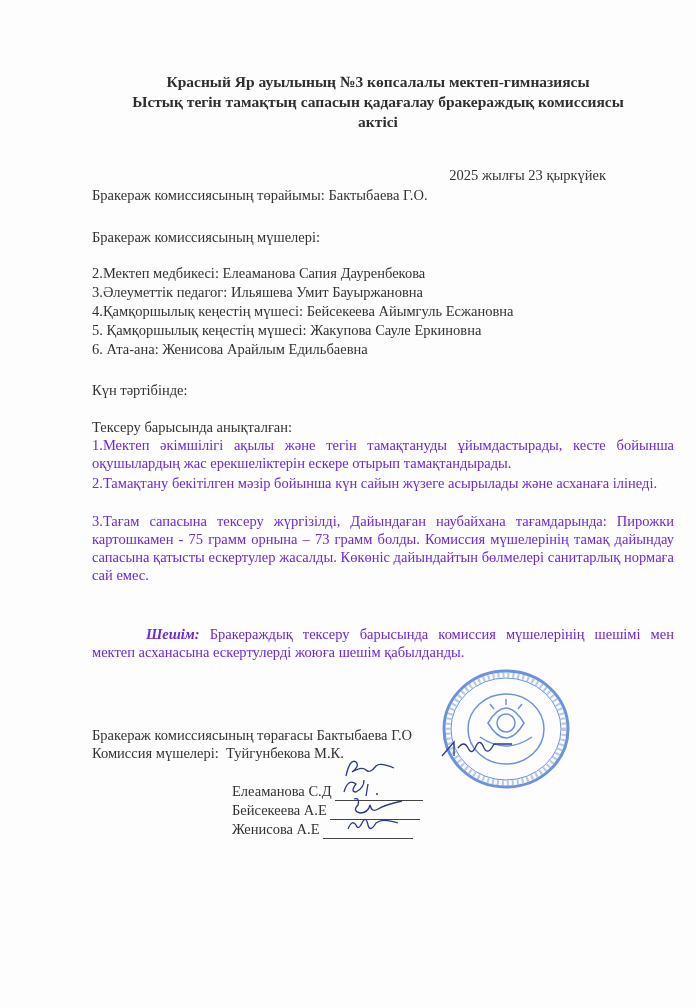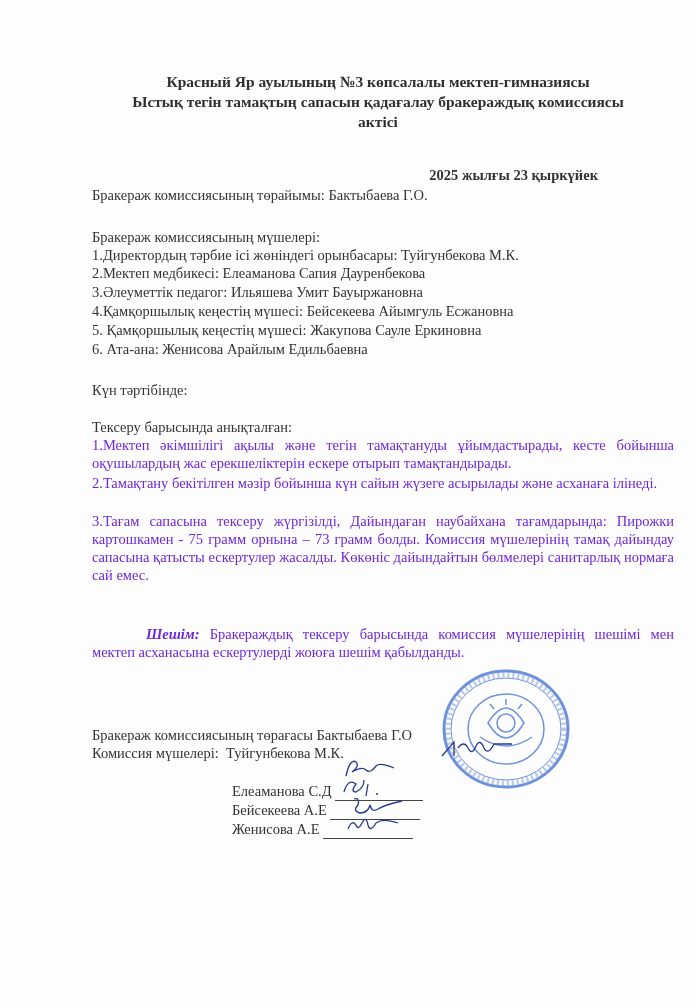--- a/index.html
+++ b/index.html
@@ -13,21 +13,21 @@
       position: absolute; left: 88px; width: 580px; text-align: center;
       font-weight: bold; font-size: 15.5px; line-height: 20px; color: #303030;
     }
     .t1 { top: 72px; }
     .t2 { top: 92px; text-align: center; }
     .t3 { top: 112px; }
     .line {
       position: absolute; left: 92px; font-size: 14.5px; line-height: 18px;
       white-space: nowrap; color: #333;
     }
-    .date { left: auto; right: 14px; top: 166px; font-weight: bold; }
+    .date { left: auto; right: 6px; top: 166px; }
     .just {
       position: absolute; left: 92px; width: 582px; font-size: 14.5px;
       line-height: 18px; text-align: justify; color: #6d28d9;
     }
     .decision { text-indent: 54px; }
     .decision b { font-weight: bold; font-style: italic; }
     .sig-line { display: inline-block; border-bottom: 1px solid #444; vertical-align: baseline; }
     .stamp { position: absolute; left: 428px; top: 665px; width: 150px; height: 130px; }
     .sign { position: absolute; }
   </style>
@@ -37,21 +37,20 @@
 <div class="page">
 
   <div class="title t1">Красный Яр ауылының №3 көпсалалы мектеп-гимназиясы</div>
   <div class="title t2">Ыстық тегін тамақтың сапасын қадағалау бракераждық комиссиясы</div>
   <div class="title t3">актісі</div>
 
   <div class="line date">2025 жылғы  23 қыркүйек</div>
   <div class="line" style="top:186px">Бракераж  комиссиясының  төрайымы: Бактыбаева Г.О.</div>
 
   <div class="line" style="top:228px">Бракераж  комиссиясының мүшелері:</div>
-  <div class="line" style="top:246px">1.Директордың  тәрбие  ісі  жөніндегі орынбасары: Туйгунбекова М.К.</div>
   <div class="line" style="top:264px">2.Мектеп медбикесі: Елеаманова Сапия Дауренбекова</div>
   <div class="line" style="top:283px">3.Әлеуметтік педагог: Ильяшева Умит Бауыржановна</div>
   <div class="line" style="top:302px">4.Қамқоршылық кеңестің мүшесі: Бейсекеева Айымгуль Есжановна</div>
   <div class="line" style="top:321px">5. Қамқоршылық кеңестің мүшесі: Жакупова Сауле Еркиновна</div>
   <div class="line" style="top:340px">6. Ата-ана: Женисова Арайлым Едильбаевна</div>
 
   <div class="line" style="top:381px">Күн тәртібінде:</div>
 
   <div class="line" style="top:418px">Тексеру барысында анықталған:</div>
   <div class="just" style="top:436px">1.Мектеп әкімшілігі  ақылы және тегін тамақтануды  ұйымдастырады, кесте бойынша оқушылардың жас ерекшеліктерін ескере отырып  тамақтандырады.</div>

